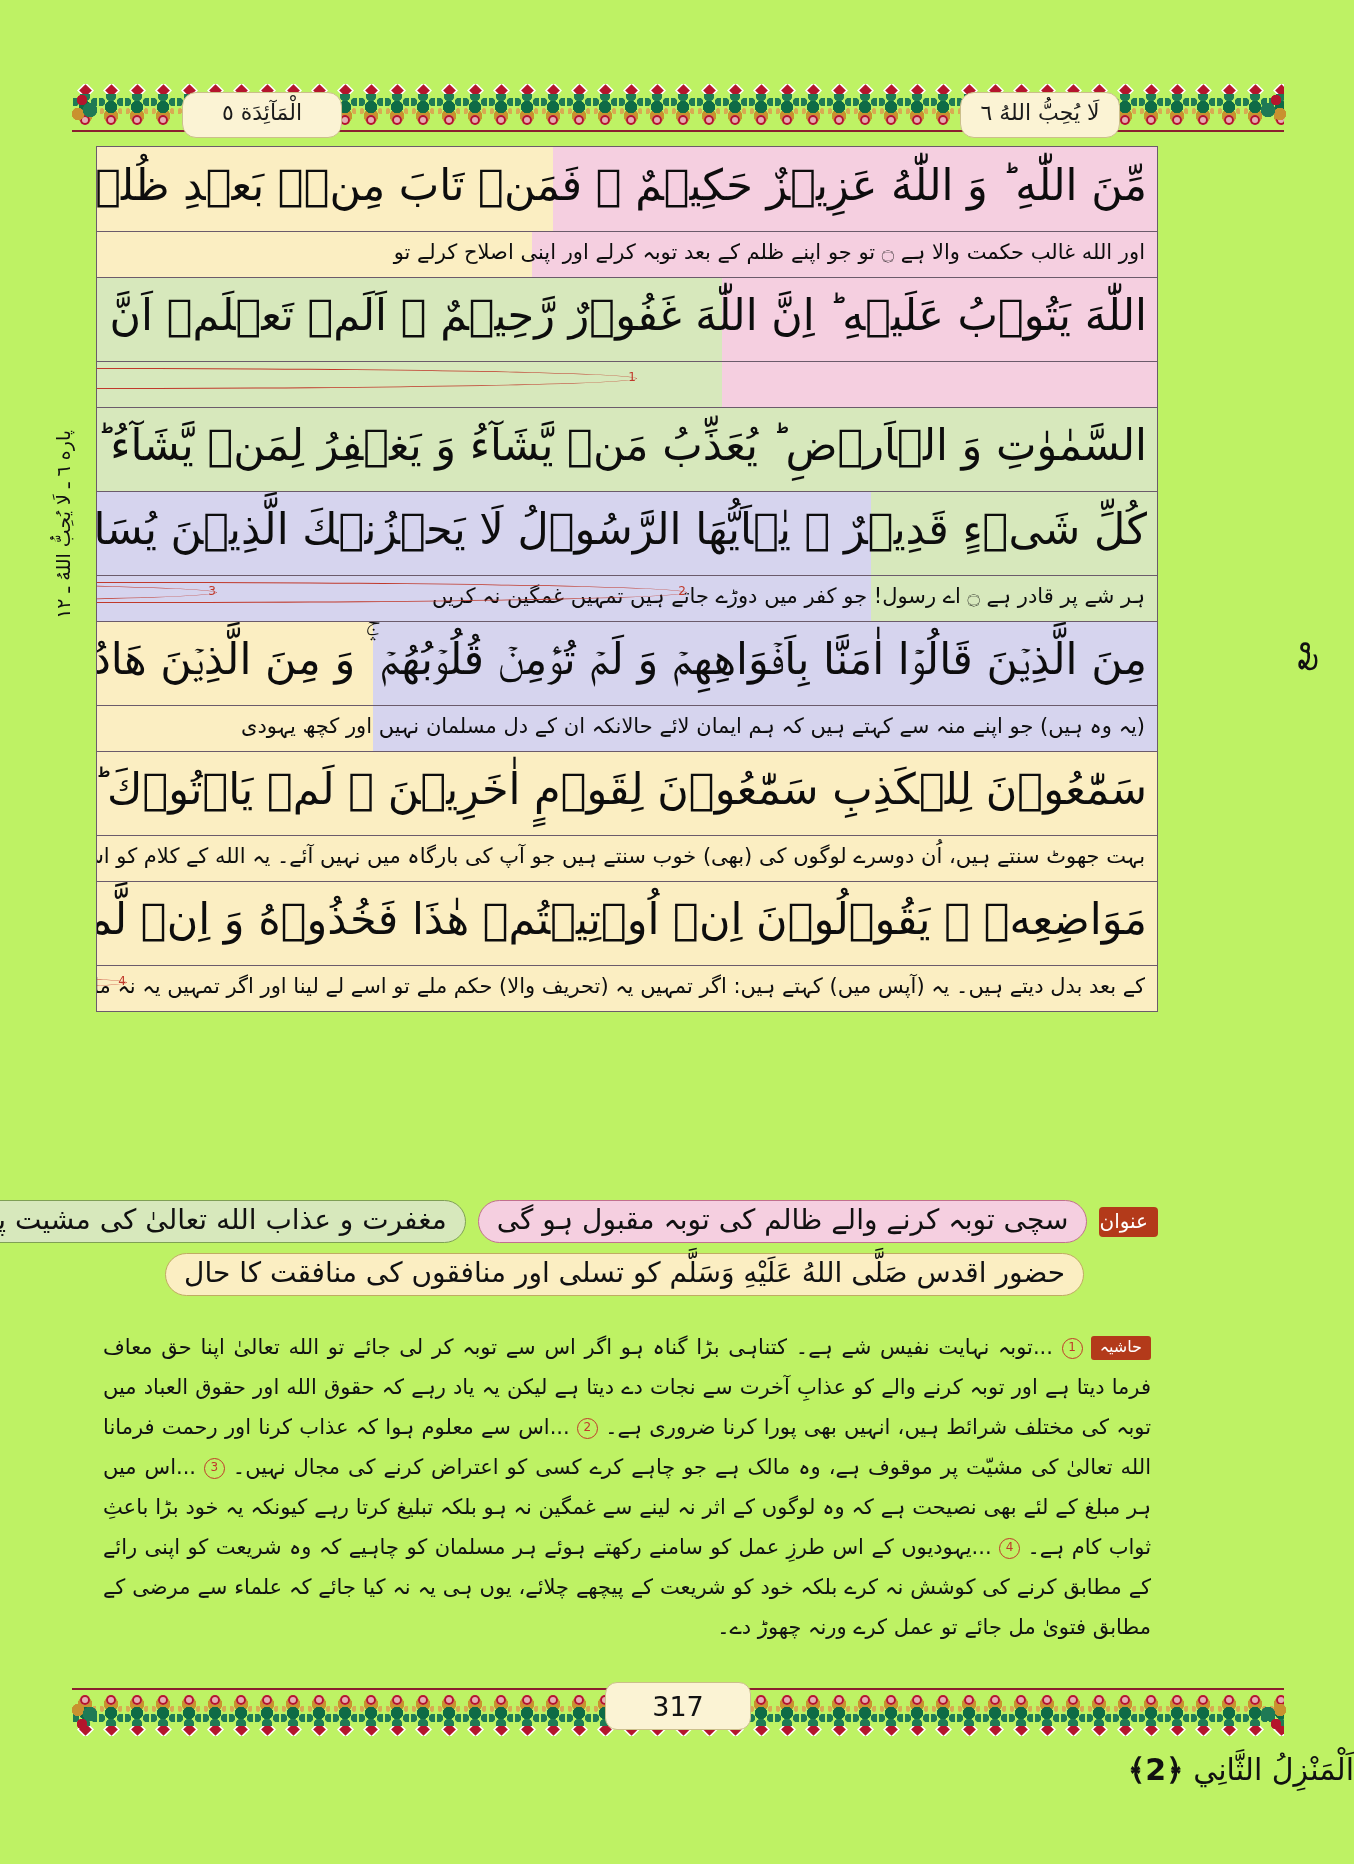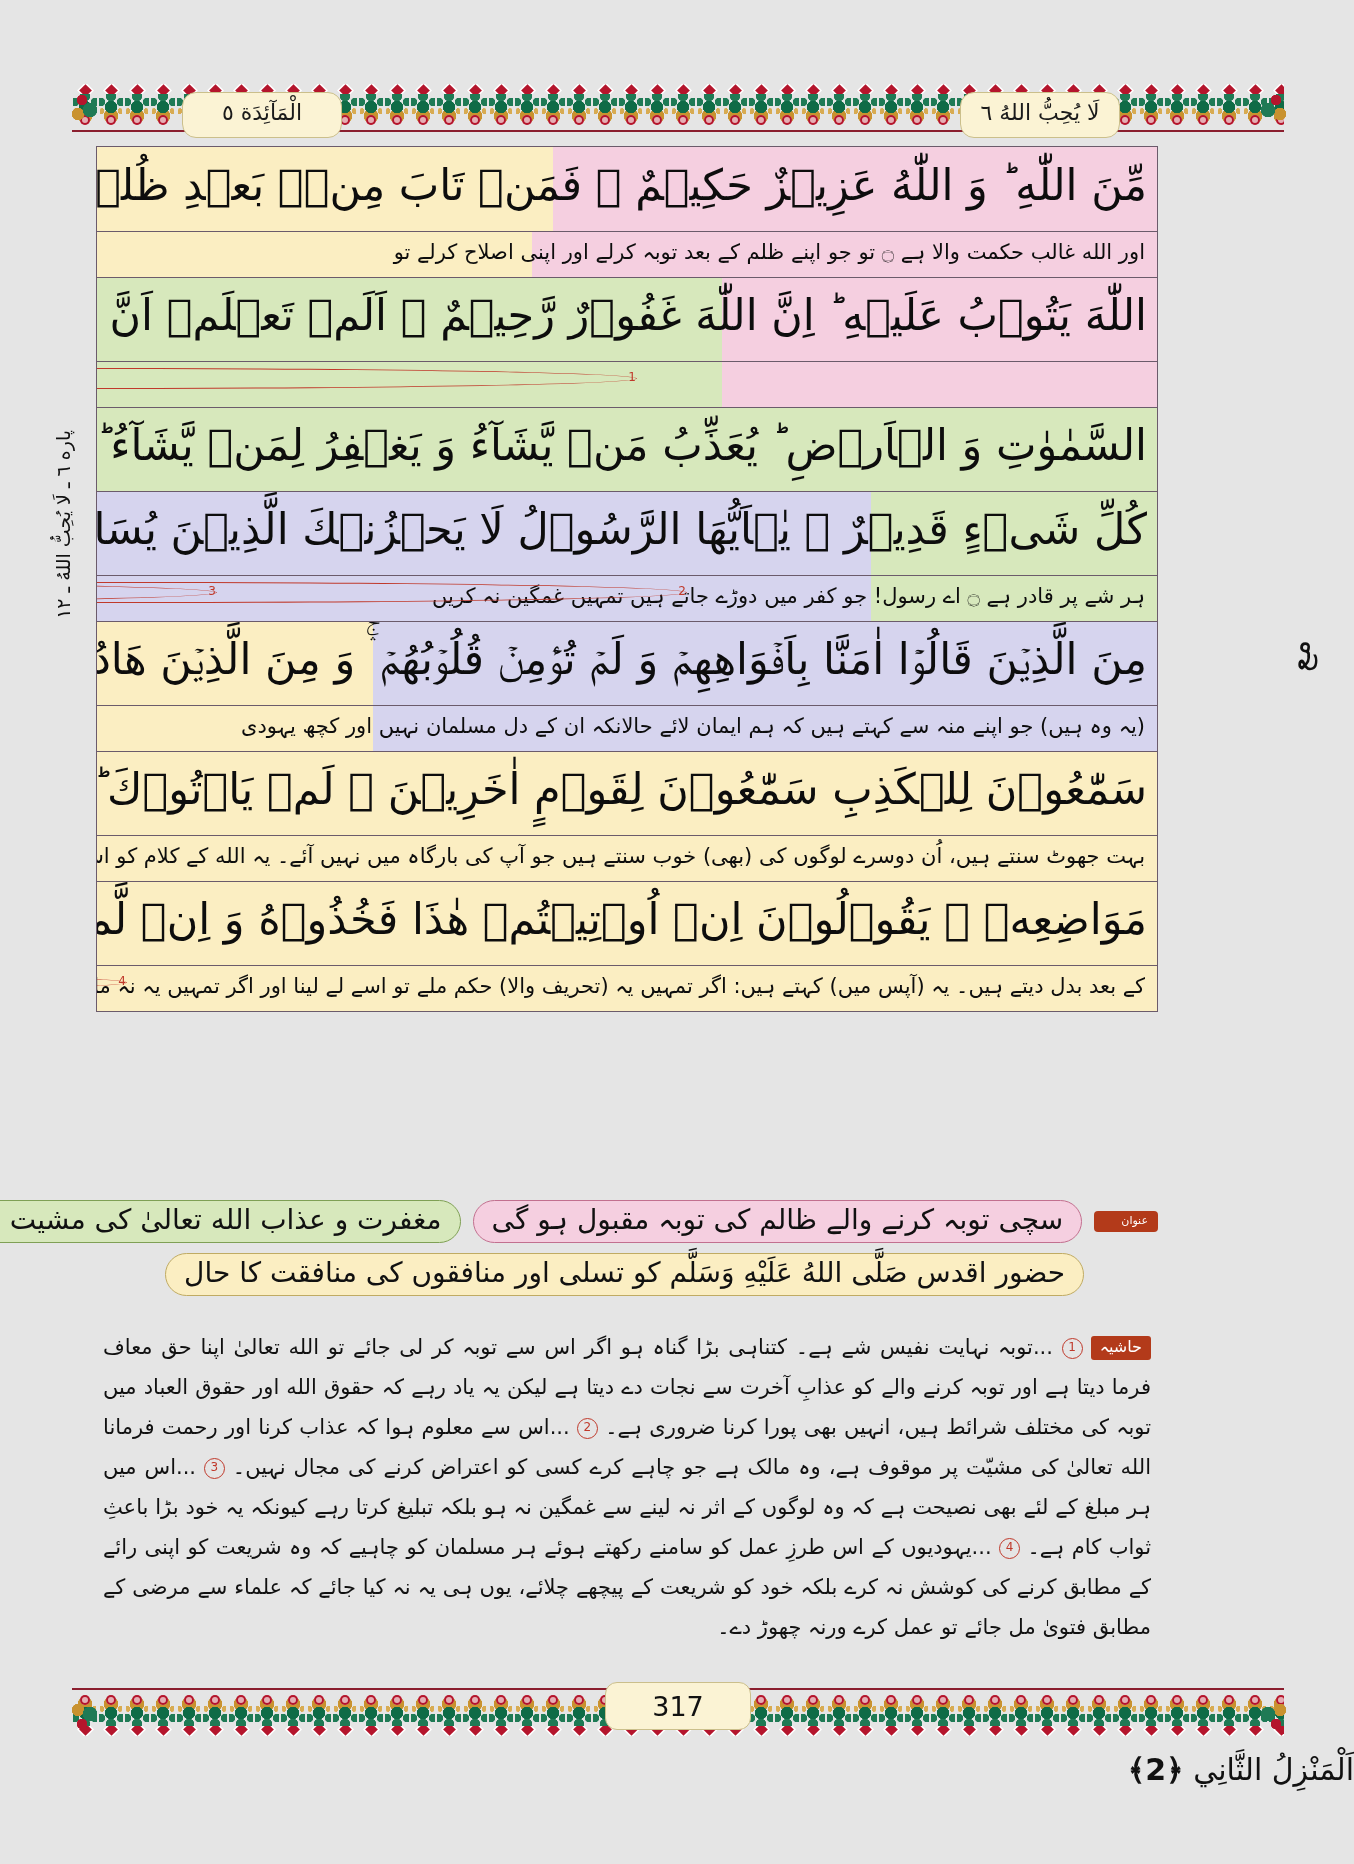--- a/index.html
+++ b/index.html
@@ -13,21 +13,21 @@
     position: relative;
     font-family: "DejaVu Sans", "Liberation Sans", sans-serif;
     overflow: hidden;
   }
 
   
   .page {
     position: absolute;
     left: 0; top: 0;
     width: 1354px; height: 1864px;
-    background: #e5e5e5;
+    background: #bef264;
   }
 
   
   .ornament-band {
     position: absolute;
     height: 46px;
     overflow: hidden;
   }
   .orn-row {
     position: absolute;
@@ -254,22 +254,22 @@
     flex-direction: row;
     align-items: center;
     justify-content: flex-start;
     gap: 12px;
     margin-bottom: 10px;
     direction: rtl;
   }
   .badge-tag {
     background: #b33a1a;
     color: #ffffff;
-    font-size: 11px;
-    padding: 4px 10px 6px 27px;
+    font-size: 20px;
+    padding: 4px 10px 6px 0;
     border-radius: 4px;
     white-space: nowrap;
     line-height: 1;
   }
   .pill {
     border-radius: 22px;
     padding: 5px 18px 8px 18px;
     font-size: 28px;
     line-height: 1;
     white-space: nowrap;

